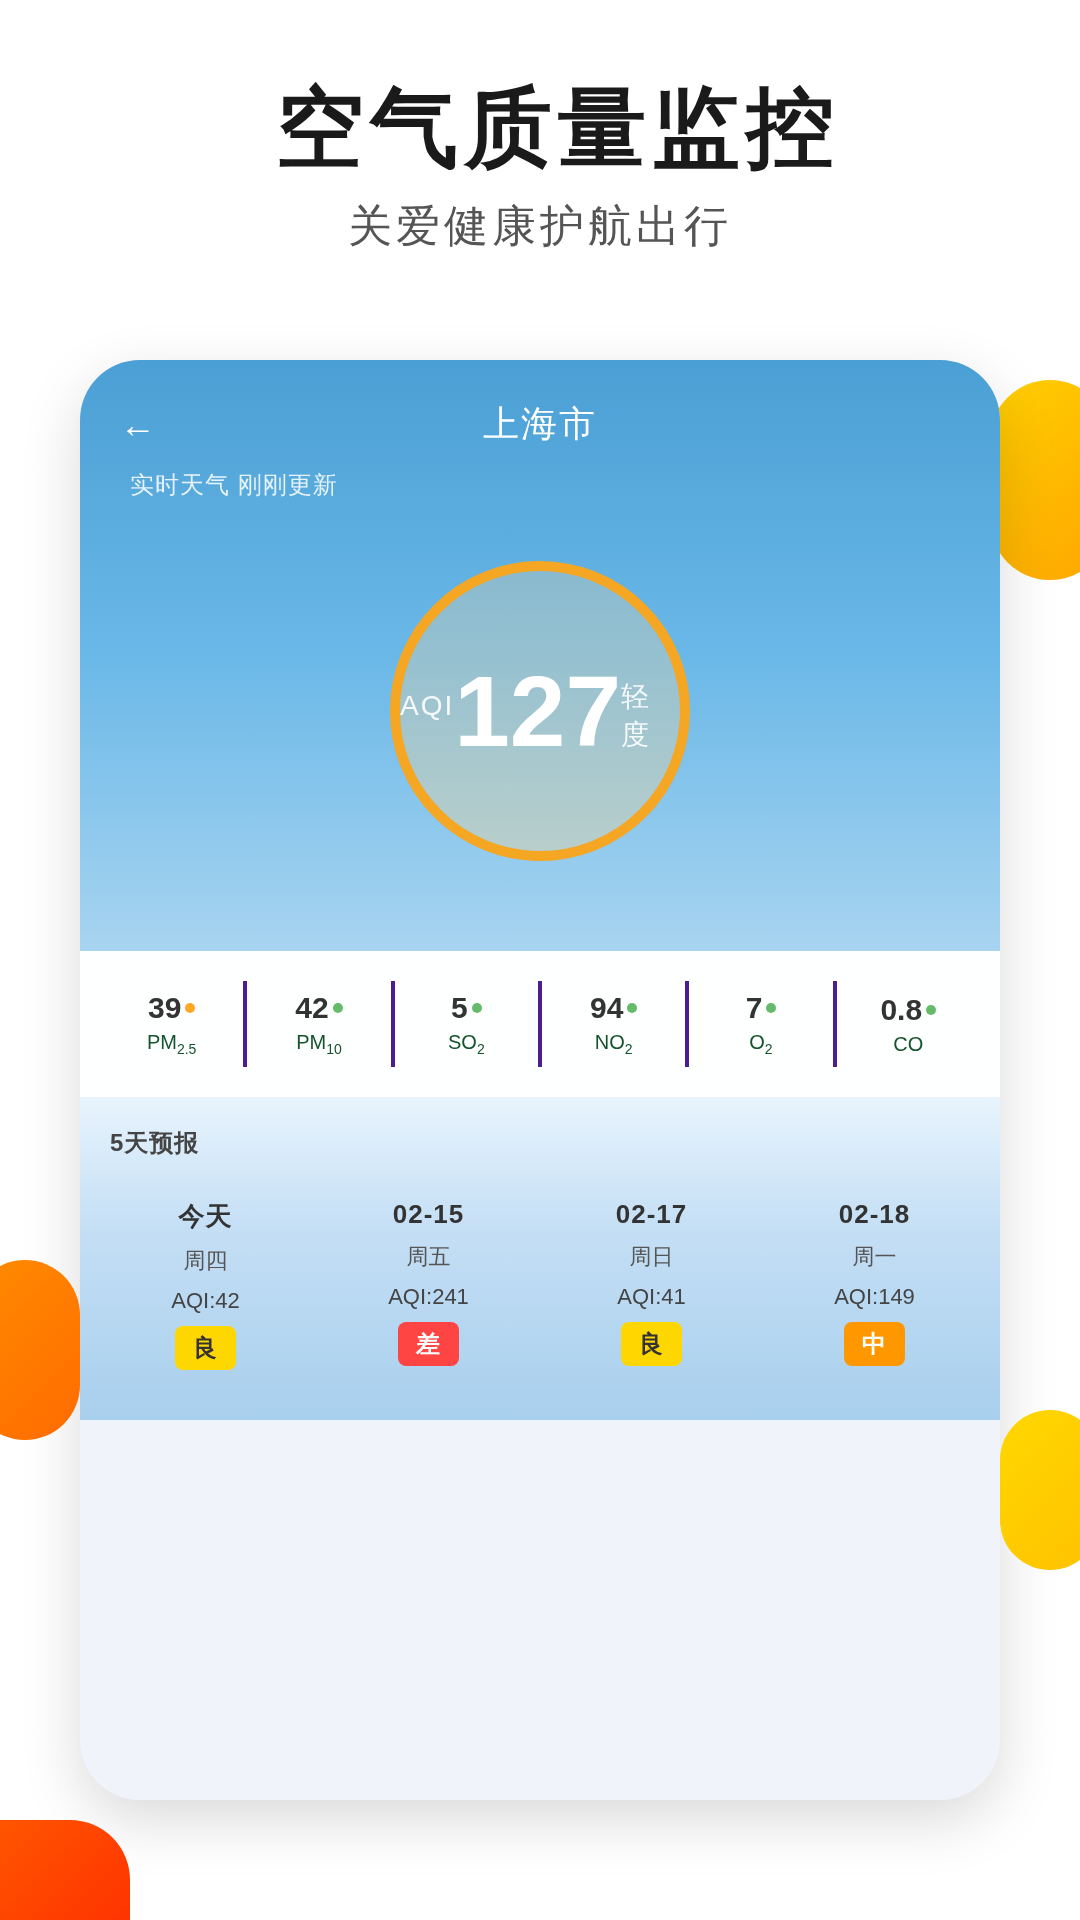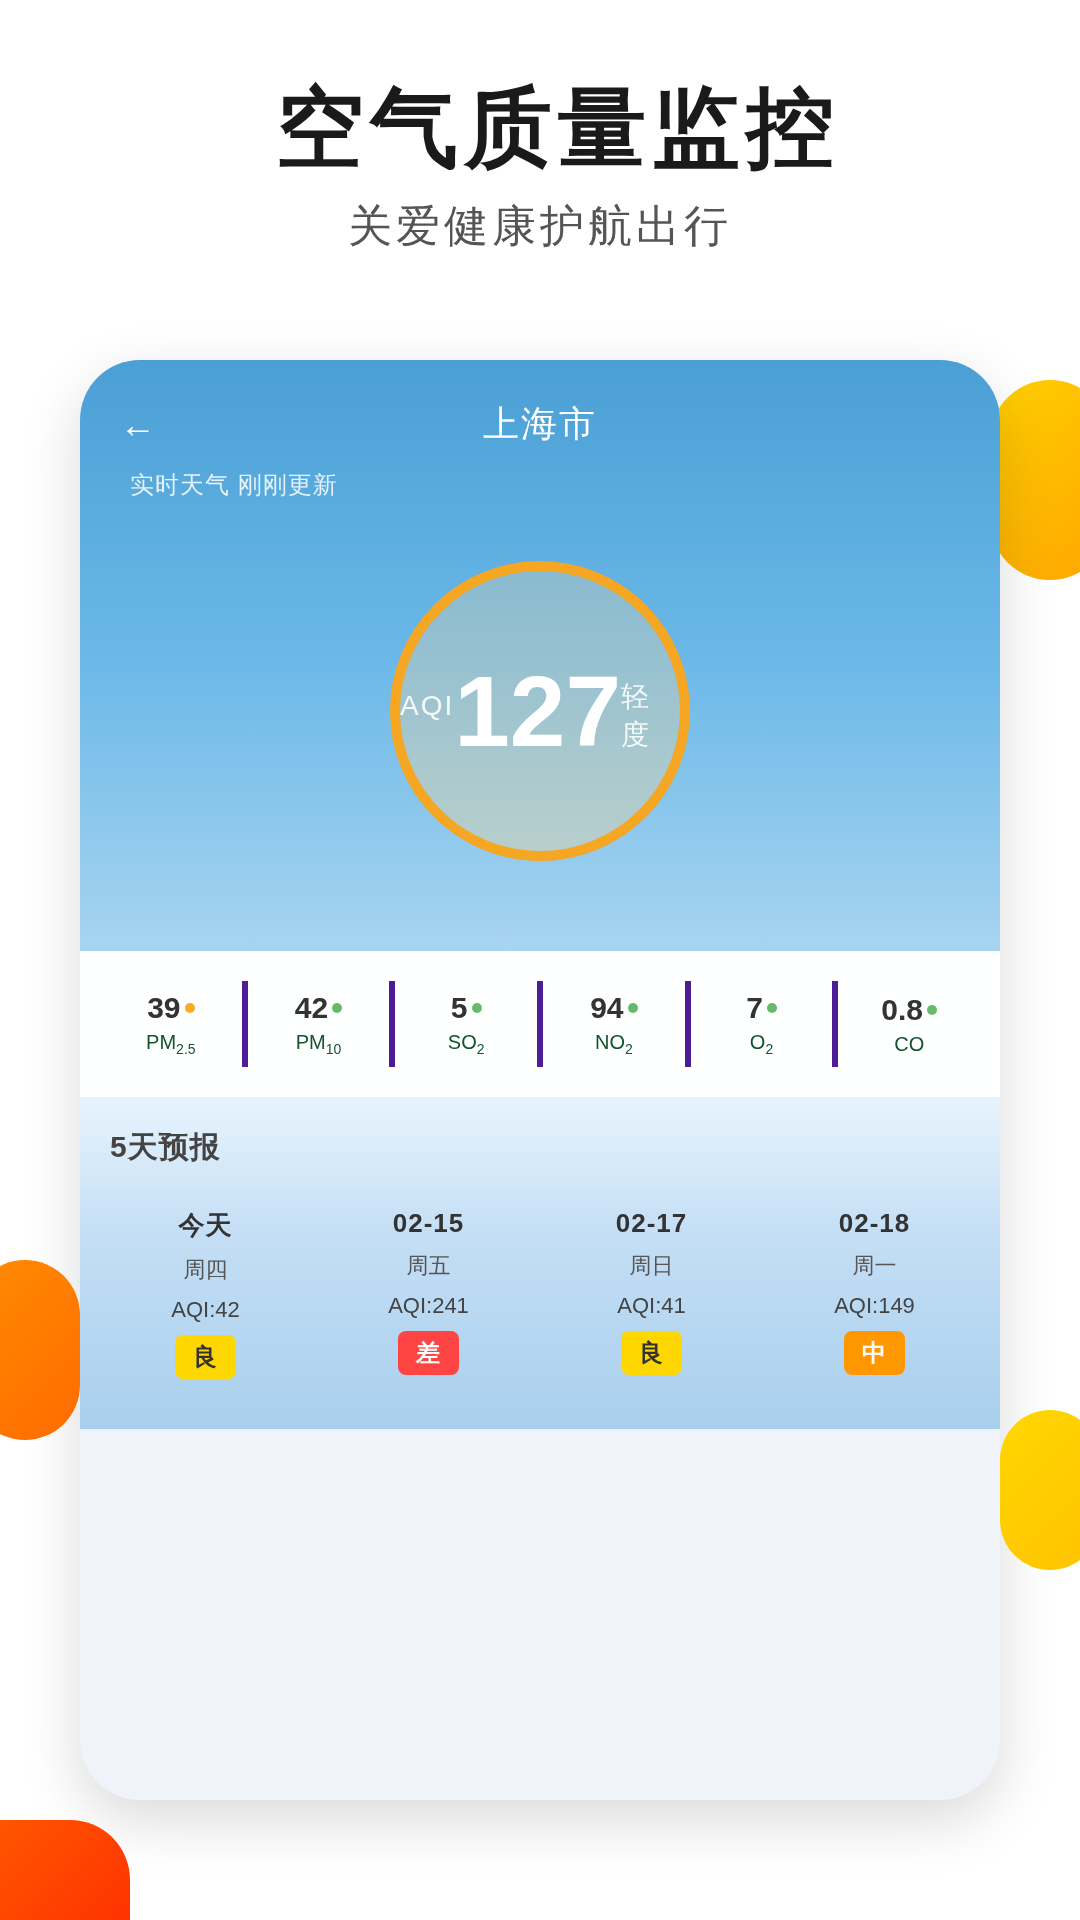--- a/index.html
+++ b/index.html
@@ -175,21 +175,21 @@
       background: rgba(255,255,255,0.92);
       display: flex;
       align-items: center;
       padding: 30px 20px;
     }
     .pollutant-item {
       flex: 1;
       display: flex;
       flex-direction: column;
       align-items: center;
-      border-right: 6px solid #4c1d95;
+      border-right: 4px solid #4c1d95;
       padding: 10px 0;
     }
     .pollutant-item:last-child {
       border-right: none;
       justify-content: space-between;
     }
     .pollutant-value-row {
       display: flex;
       align-items: center;
       gap: 4px;
@@ -214,21 +214,21 @@
       font-size: 14px;
     }
 
     
     .forecast-section {
       background: linear-gradient(180deg, #e8f4fd 0%, #c5dff5 40%, #a8cfed 100%);
       padding: 30px 20px 40px;
       flex: 1;
     }
     .forecast-title {
-      font-size: 30px;
+      font-size: 24px;
       font-weight: 600;
       color: #444;
       margin-bottom: 30px;
       padding-left: 10px;
       letter-spacing: 1px;
     }
     .forecast-grid {
       display: flex;
       gap: 12px;
     }

